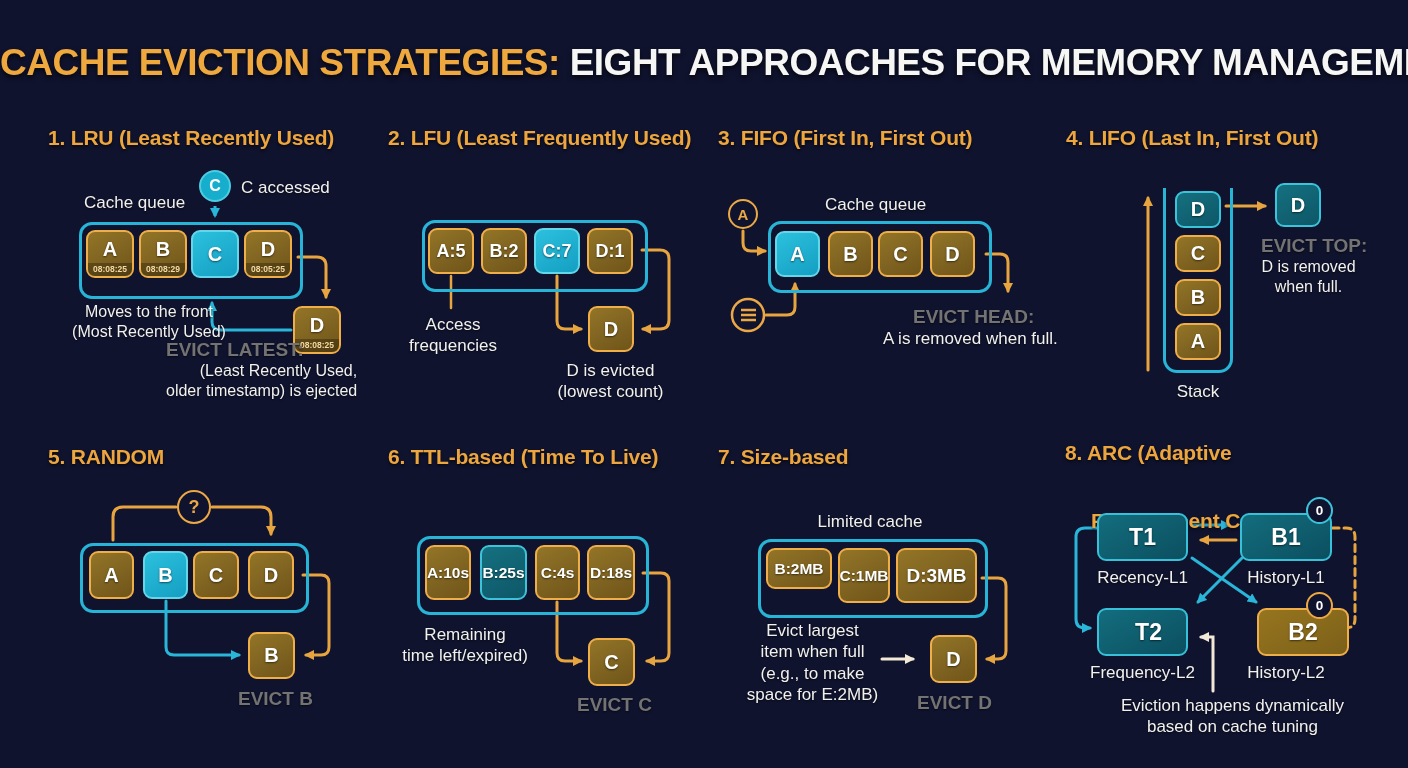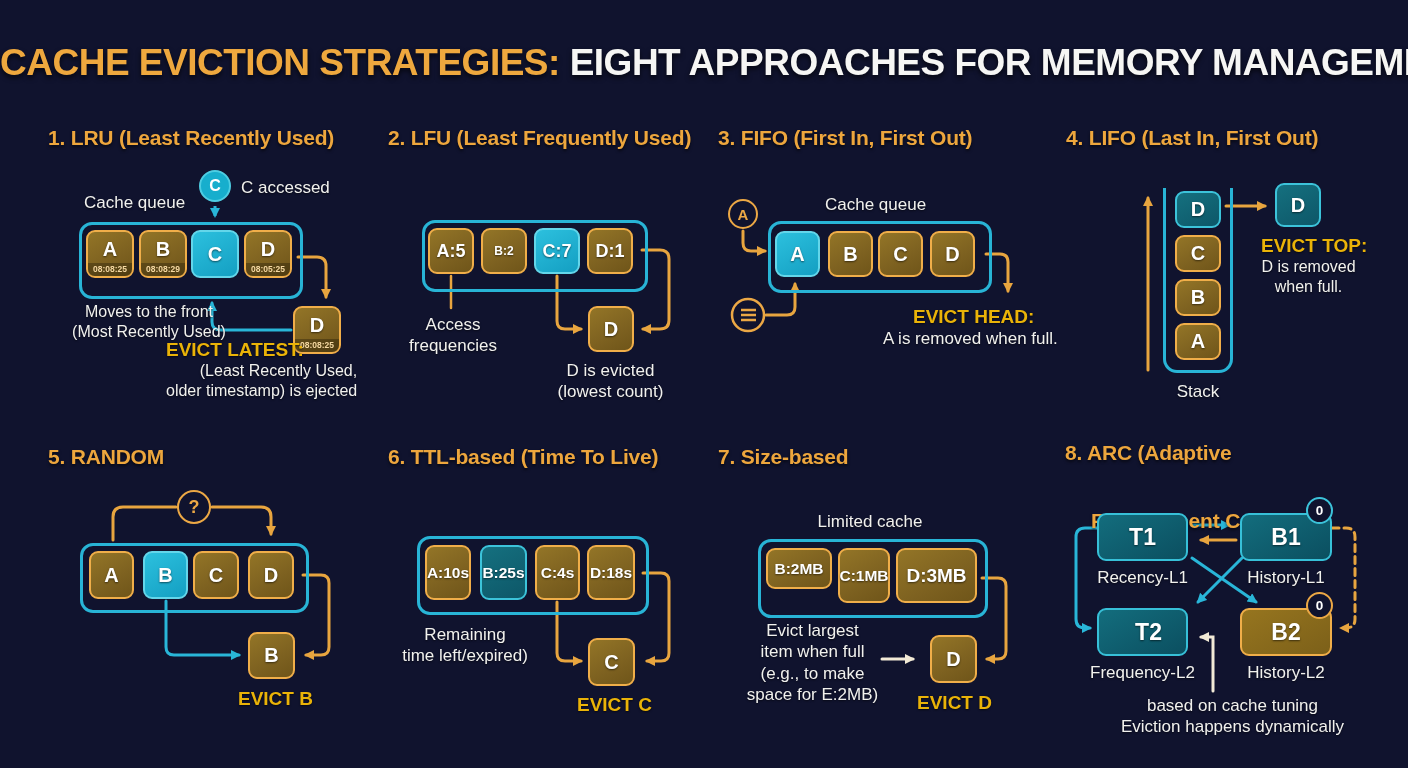--- a/index.html
+++ b/index.html
@@ -8,41 +8,41 @@
   .title{position:absolute;top:42px;left:0;width:1408px;text-align:center;
          font-size:37px;font-weight:bold;letter-spacing:-0.5px;white-space:nowrap;
          text-shadow:0 3px 5px rgba(0,0,0,.65);}
   .title .accent{color:#eea83e;}
   .title .rest{color:#f6f6f4;}
   .panel{position:absolute;}
   .panel svg{position:absolute;left:0;top:0;}
   .ph{position:absolute;color:#eda63d;font-size:21px;font-weight:bold;letter-spacing:-0.2px;
       white-space:nowrap;text-shadow:0 2px 3px rgba(0,0,0,.6);}
   .wt{position:absolute;color:#f1f1ee;font-size:17px;line-height:1.25;text-shadow:0 1px 2px rgba(0,0,0,.6);}
-  .et{position:absolute;color:#eab308;font-size:19px;font-weight:bold;white-space:nowrap;
+  .et{position:absolute;color:#737373;font-size:19px;font-weight:bold;white-space:nowrap;
       text-shadow:0 1px 2px rgba(0,0,0,.6);}
   .cont{position:absolute;border:3px solid #28b4d6;border-radius:13px;}
   .box{position:absolute;box-sizing:border-box;border:2.5px solid #f0ae49;border-radius:9px;
        background:linear-gradient(150deg,#937527 0%,#7d6120 60%,#6f5519 100%);
        color:#fff;font-weight:bold;font-size:20px;display:flex;align-items:center;justify-content:center;
        text-shadow:0 1px 2px rgba(0,0,0,.55);}
   .box.teal{background:linear-gradient(150deg,#2cc0de,#149fc2);border-color:#63d6ea;}
   .box.tdark{background:linear-gradient(150deg,#15707f,#0d5768);border-color:#3cc3da;}
   .box .ts{position:absolute;left:0;right:0;bottom:0;height:13px;line-height:13px;font-size:8.5px;
            font-weight:bold;color:#f6d9a2;background:rgba(0,0,0,.28);border-radius:0 0 6px 6px;
            text-align:center;letter-spacing:0;text-shadow:none;}
   .box.hasts{padding-bottom:10px;}
   .circ{position:absolute;box-sizing:border-box;border-radius:50%;display:flex;align-items:center;
         justify-content:center;font-weight:bold;}
   .circ.cteal{background:#17aecd;border:2px solid #4ecde2;color:#fff;font-size:16px;}
   .circ.cgold{border:2.5px solid #eca845;color:#eca845;background:transparent;font-size:15px;}
   .abox{position:absolute;box-sizing:border-box;border-radius:9px;border:2.5px solid #37c0d8;
         background:linear-gradient(150deg,#136d7d,#0b4f60);color:#fff;font-weight:bold;font-size:23px;
         display:flex;align-items:center;justify-content:center;text-shadow:0 1px 2px rgba(0,0,0,.55);}
-  .abox.goldb{border-color:#f0ae49;background:linear-gradient(150deg,#96751f,#7c6019);}
+  .abox.goldb{border-color:#f0ae49;background:linear-gradient(150deg,#96751f,#7c6019);margin-left:17px;}
   .badge{position:absolute;box-sizing:border-box;width:27px;height:27px;border-radius:50%;
          background:#10132e;border:2.5px solid #3cc3da;color:#fff;font-size:13.5px;font-weight:bold;
          display:flex;align-items:center;justify-content:center;z-index:3;}
   .badge.goldr{border-color:#eca845;}
   .stack{position:absolute;box-sizing:border-box;border-left:3px solid #28b4d6;
          border-right:3px solid #28b4d6;border-bottom:3px solid #28b4d6;border-radius:0 0 14px 14px;}
   .c{text-align:center;}
   .s16{font-size:16px;}
 </style>
 </head>
@@ -112,21 +112,21 @@
 
   <div class="panel" style="left:385px;top:118px;width:330px;height:302px;">
     <svg width="330" height="302" viewBox="0 0 330 302" fill="none">
       <path d="M66,158 V190" stroke="#e8a53f" stroke-width="2.5" stroke-linecap="round"></path>
       <path d="M172,158 V203 Q172,211 180,211 H196" stroke="#e8a53f" stroke-width="3" stroke-linecap="round" marker-end="url(#mg)"></path>
       <path d="M257,132 H275 Q284,132 284,141 V202 Q284,211 275,211 H258" stroke="#e8a53f" stroke-width="3" stroke-linecap="round" marker-end="url(#mg)"></path>
     </svg>
     <div class="ph" style="left:3px;top:8px;">2. LFU (Least Frequently Used)</div>
     <div class="cont" style="left:37px;top:102px;width:220px;height:66px;"></div>
     <div class="box" style="left:43px;top:110px;width:46px;height:46px;font-size:18px;">A:5</div>
-    <div class="box" style="left:96px;top:110px;width:46px;height:46px;font-size:12px;">B:2</div>
+    <div class="box" style="left:96px;top:110px;width:46px;height:46px;font-size:18px;">B:2</div>
     <div class="box teal" style="left:149px;top:110px;width:46px;height:46px;font-size:18px;">C:7</div>
     <div class="box" style="left:202px;top:110px;width:46px;height:46px;font-size:18px;">D:1</div>
     <div class="wt c" style="left:8px;top:196px;width:120px;">
       <div>Access</div>
       <div>frequencies</div>
     </div>
     <div class="box" style="left:203px;top:188px;width:46px;height:46px;">D</div>
     <div class="wt c" style="left:158px;top:242px;width:135px;">
       <div>D is evicted</div>
       <div>(lowest count)</div>
@@ -249,18 +249,18 @@
     <div class="abox" style="left:180px;top:80px;width:92px;height:48px;">B1</div>
     <div class="badge" style="left:246px;top:64px;">0</div>
     <div class="wt c" style="left:12px;top:134px;width:141px;">Recency-L1</div>
     <div class="wt c" style="left:168px;top:134px;width:116px;">History-L1</div>
     <div class="abox" style="left:37px;top:175px;width:91px;height:48px;padding-left:12px;">T2</div>
     <div class="abox goldb" style="left:180px;top:175px;width:92px;height:48px;">B2</div>
     <div class="badge goldr" style="left:246px;top:159px;">0</div>
     <div class="wt c" style="left:5px;top:229px;width:155px;">Frequency-L2</div>
     <div class="wt c" style="left:168px;top:229px;width:116px;">History-L2</div>
     <div class="wt c" style="left:20px;top:262px;width:305px;">
+      <div>Eviction happens dynamically</div>
       <div>based on cache tuning</div>
-      <div>Eviction happens dynamically</div>
     </div>
   </div>
 
 </div>
 
 </body></html>

